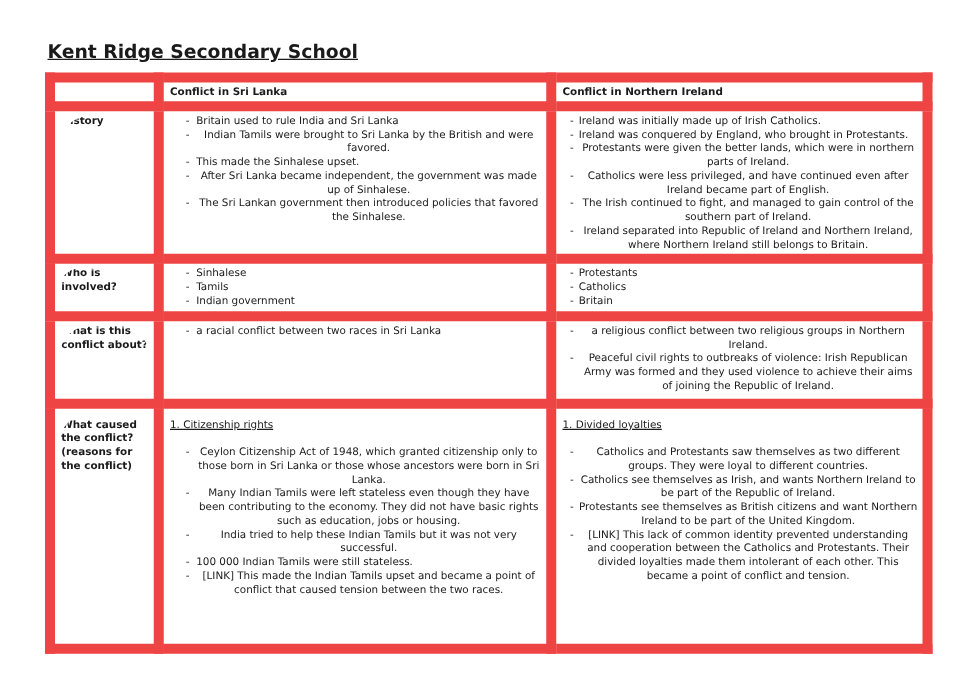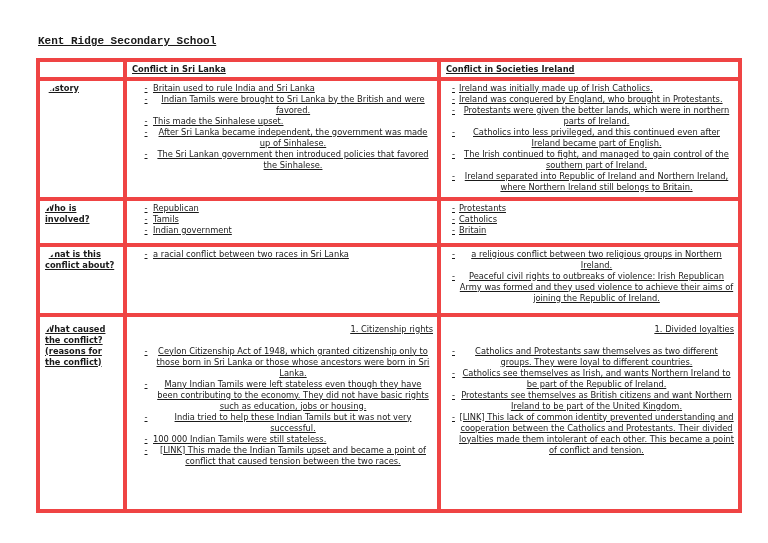--- a/index.html
+++ b/index.html
@@ -10,43 +10,41 @@
     background: #ffffff;
     font-family: "DejaVu Sans", "Liberation Sans", sans-serif;
     color: #1a1a1a;
     overflow: hidden;
     box-sizing: border-box;
   }
   .doc { padding: 35px 0 0 36px; }
 
   .titles { margin: 0 0 10px 2px; }
   .title-line {
-    font-size: 11px;
+    font-size: 15px;
     line-height: 12.5px;
     font-weight: bold;
     text-decoration: underline;
     white-space: nowrap;
-    font-family: Liberation Mono, monospace;
   }
 
   table.conflict {
     border-collapse: collapse;
     table-layout: fixed;
     width: 702px;
   }
   table.conflict th,
   table.conflict td {
-    border: 4px solid #ef4444;
+    border: 8px solid #ef4444;
     vertical-align: top;
     font-size: 8.3px;
     line-height: 11px;
     padding: 2px 4px 2px 5px;
     overflow: hidden;
     word-wrap: break-word;
-    text-decoration: underline;
   }
   th.colhead {
     text-align: left;
     font-weight: bold;
     padding-top: 1px;
     padding-bottom: 1px;
     height: 10px;
   }
   td.rowlabel {
     font-weight: bold;
@@ -69,21 +67,20 @@
     box-sizing: border-box;
     padding-left: 7px;
   }
   td.cell-ni li.bullet::before {
     flex-basis: 13px;
     padding-left: 2px;
   }
   .section-heading {
     text-decoration: underline;
     margin-bottom: 11px;
-    text-align: right;
   }
 </style>
 </head>
 <body>
 
 <div class="page">
   <div class="doc">
 
     <div class="titles">
       <div class="title-line">Kent Ridge Secondary School</div>
@@ -93,51 +90,51 @@
       <colgroup>
         <col style="width:87px">
         <col style="width:314px">
         <col style="width:301px">
       </colgroup>
 
       <tbody>
           <tr>
         <th class="colhead"></th>
         <th class="colhead">Conflict in Sri Lanka</th>
-        <th class="colhead">Conflict in Societies Ireland</th>
+        <th class="colhead">Conflict in Northern Ireland</th>
       </tr>
 
       <tr class="r-history">
         <td class="rowlabel">History</td>
         <td class="content cell-sl">
           <ul class="bullets">
             <li class="bullet">Britain used to rule India and Sri Lanka</li>
             <li class="bullet">Indian Tamils were brought to Sri Lanka by the British and were favored.</li>
             <li class="bullet">This made the Sinhalese upset.</li>
             <li class="bullet">After Sri Lanka became independent, the government was made up of Sinhalese.</li>
             <li class="bullet">The Sri Lankan government then introduced policies that favored the Sinhalese.</li>
           </ul>
         </td>
         <td class="content cell-ni">
           <ul class="bullets">
             <li class="bullet">Ireland was initially made up of Irish Catholics.</li>
             <li class="bullet">Ireland was conquered by England, who brought in Protestants.</li>
             <li class="bullet">Protestants were given the better lands, which were in northern parts of Ireland.</li>
-            <li class="bullet">Catholics into less privileged, and this continued even after Ireland became part of English.</li>
+            <li class="bullet">Catholics were less privileged, and have continued even after Ireland became part of English.</li>
             <li class="bullet">The Irish continued to fight, and managed to gain control of the southern part of Ireland.</li>
             <li class="bullet">Ireland separated into Republic of Ireland and Northern Ireland, where Northern Ireland still belongs to Britain.</li>
           </ul>
         </td>
       </tr>
 
       <tr class="r-who">
         <td class="rowlabel">Who is involved?</td>
         <td class="content cell-sl">
           <ul class="bullets">
-            <li class="bullet">Republican</li>
+            <li class="bullet">Sinhalese</li>
             <li class="bullet">Tamils</li>
             <li class="bullet">Indian government</li>
           </ul>
         </td>
         <td class="content cell-ni">
           <ul class="bullets">
             <li class="bullet">Protestants</li>
             <li class="bullet">Catholics</li>
             <li class="bullet">Britain</li>
           </ul>

